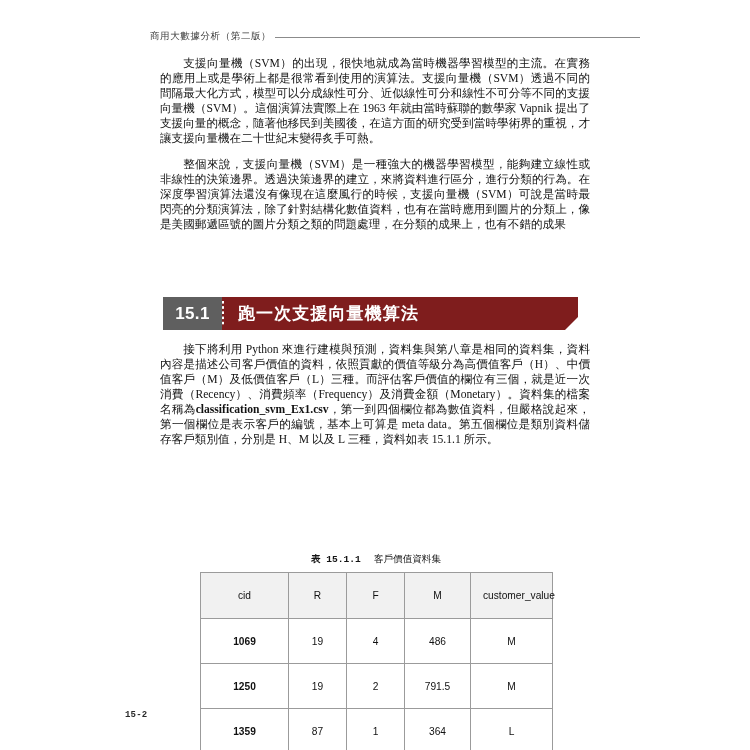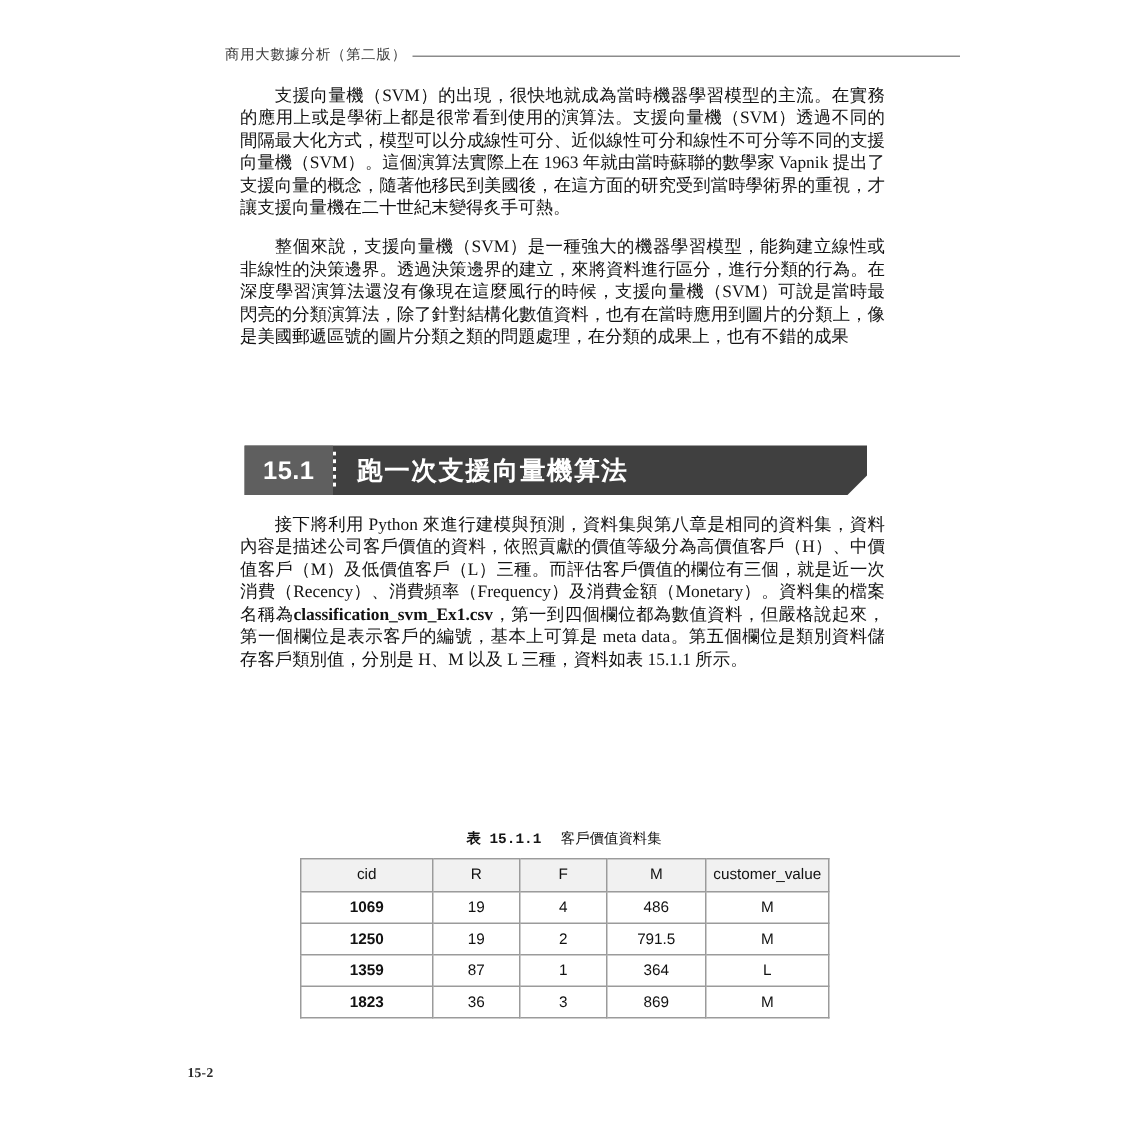--- a/index.html
+++ b/index.html
@@ -71,21 +71,21 @@
 
   .bold-inline { font-weight: bold; }
 
   
   .sec-head {
     position: absolute;
     left: 163px;
     top: 297px;
     width: 415px;
     height: 33px;
-    background: #404040;
+    background: #7f1d1d;
     display: flex;
     align-items: stretch;
     overflow: hidden;
   }
   .sec-num {
     width: 59px;
     background: #5f5f5f;
     display: flex;
     align-items: center;
     justify-content: center;
@@ -155,21 +155,21 @@
     font-family: "Liberation Sans", sans-serif;
     font-size: 10.2px;
     color: #111111;
     table-layout: fixed;
   }
   .data-table th,
   .data-table td {
     border: 1px solid #9b9b9b;
     text-align: center;
     height: 20px;
-    padding: 0;
+    padding: 12px;
     font-weight: normal;
   }
   .data-table thead th {
     background: #f1f1f1;
     height: 21px;
   }
   .data-table td.cid-cell { font-weight: bold; }
   .col-cid { width: 88px; }
   .col-r   { width: 58px; }
   .col-f   { width: 58px; }
@@ -178,21 +178,21 @@
 
   
   .folio {
     position: absolute;
     left: 125px;
     top: 710px;
     font-size: 9px;
     font-weight: bold;
     color: #2a2a2a;
     letter-spacing: 0.2px;
-    font-family: Liberation Serif, serif;
+    font-family: Liberation Mono, monospace;
   }
 </style>
 </head>
 <body>
 
 <div class="page">
 
   <div class="run-head">
     <span class="run-head-title">商用大數據分析（第二版）</span>
     <span class="run-head-rule"></span>

